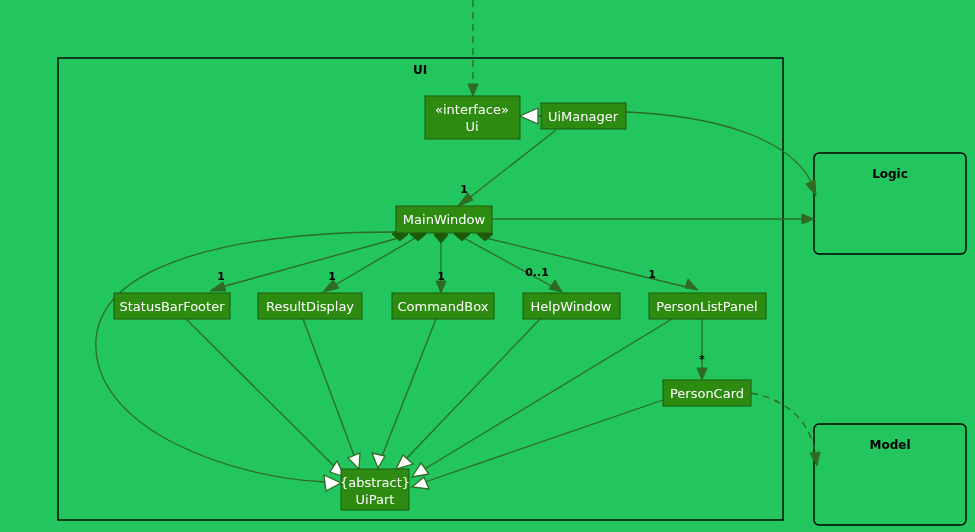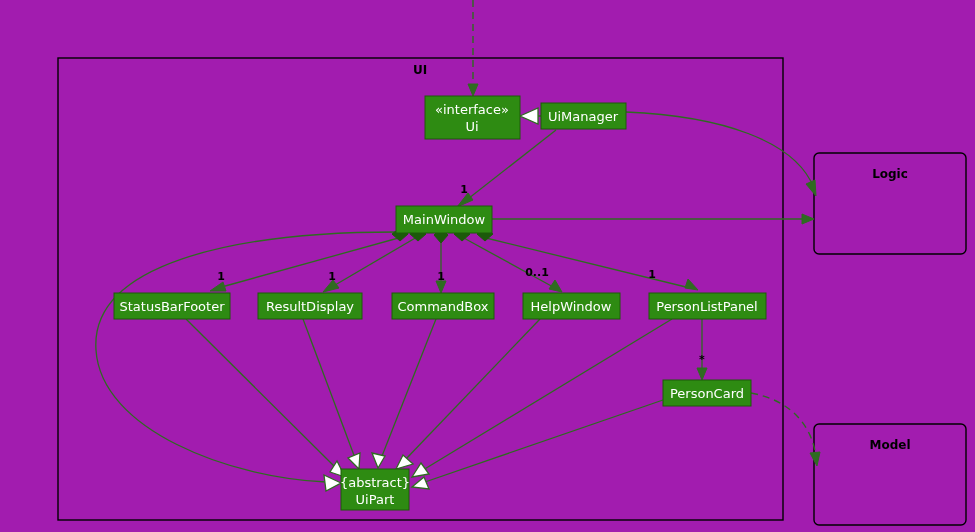--- a/index.html
+++ b/index.html
@@ -4,21 +4,21 @@
 <style>
   html, body {
     margin: 0;
     padding: 0;
     background: #ffffff;
   }
   #stage {
     position: relative;
     width: 975px;
     height: 532px;
-    background: #a21caf;
+    background: #22c55e;
     font-family: "DejaVu Sans", sans-serif;
     overflow: hidden;
   }
   svg.layer {
     position: absolute;
     top: 0;
     left: 0;
     width: 975px;
     height: 532px;
   }

